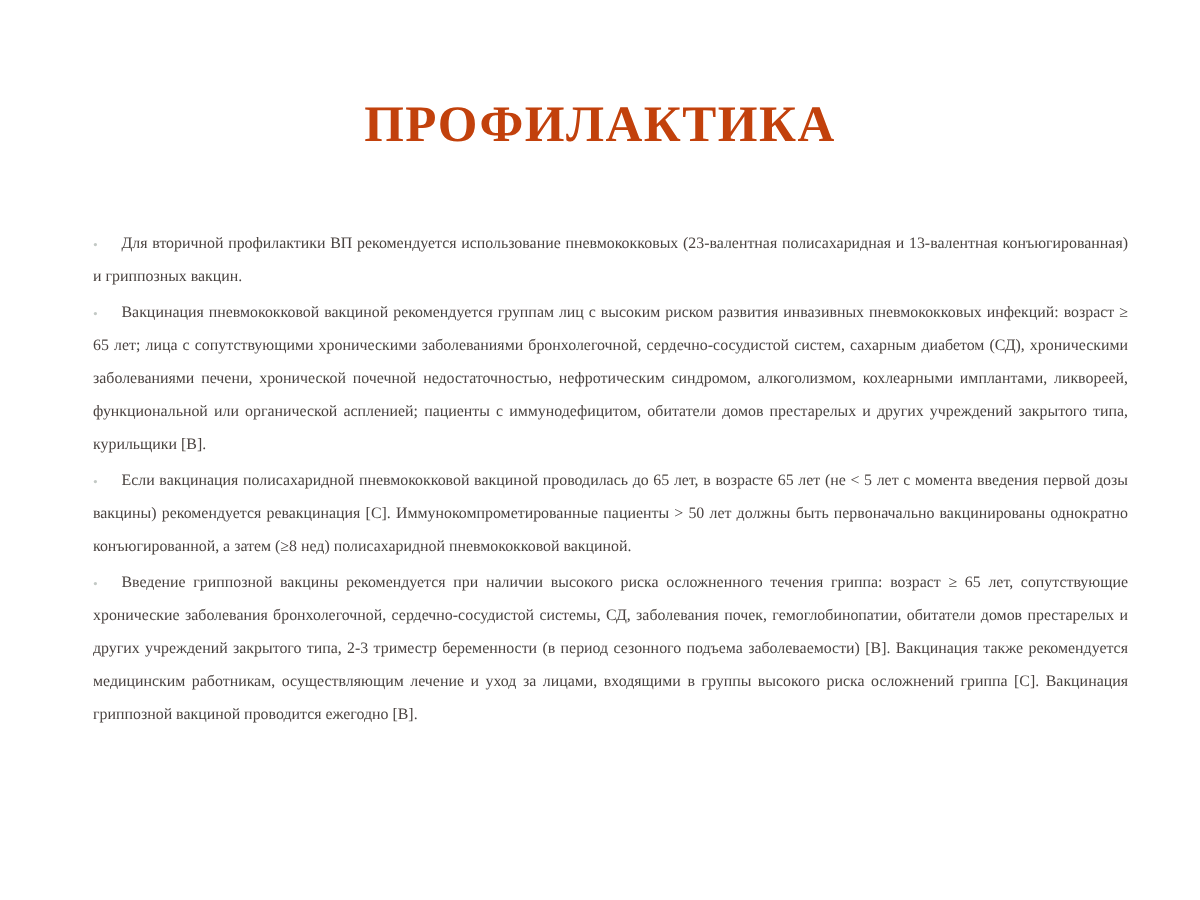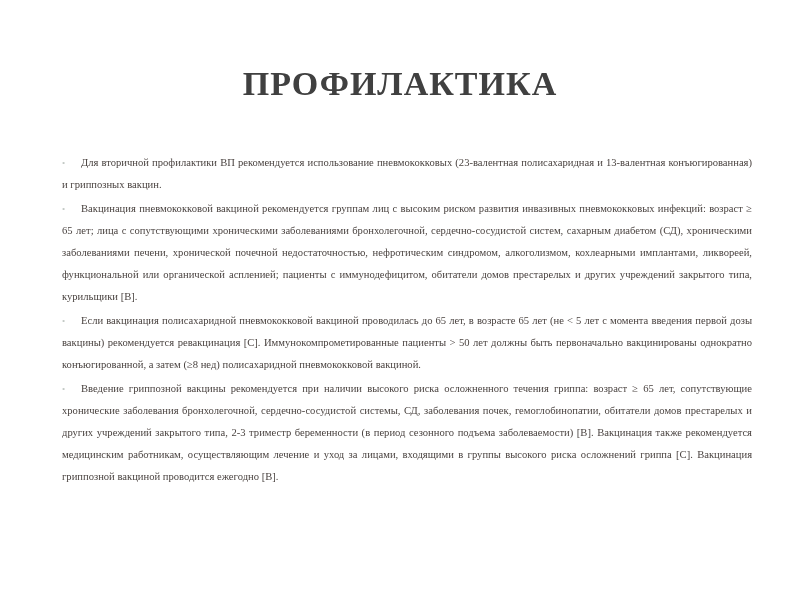--- a/index.html
+++ b/index.html
@@ -6,21 +6,21 @@
   body {
     width: 800px; height: 600px; background: #ffffff; overflow: hidden;
     position: relative;
     font-family: "Liberation Serif", "DejaVu Serif", serif;
   }
   .slide-title {
     position: absolute; left: 0; top: 42px; width: 800px;
     text-align: center;
     font-family: "Liberation Serif", "DejaVu Serif", serif;
     font-weight: bold; font-size: 34px; letter-spacing: 1px;
-    color: #404040;
+    color: #c2410c;
   }
   .content {
     position: absolute; left: 62px; top: 152px; width: 690px;
   }
   .bullet-item {
     position: relative;
     font-size: 10.6px; line-height: 22px; color: #4a4340;
     text-align: justify;
     text-indent: 19px;
     margin: 0 0 2px 0;

